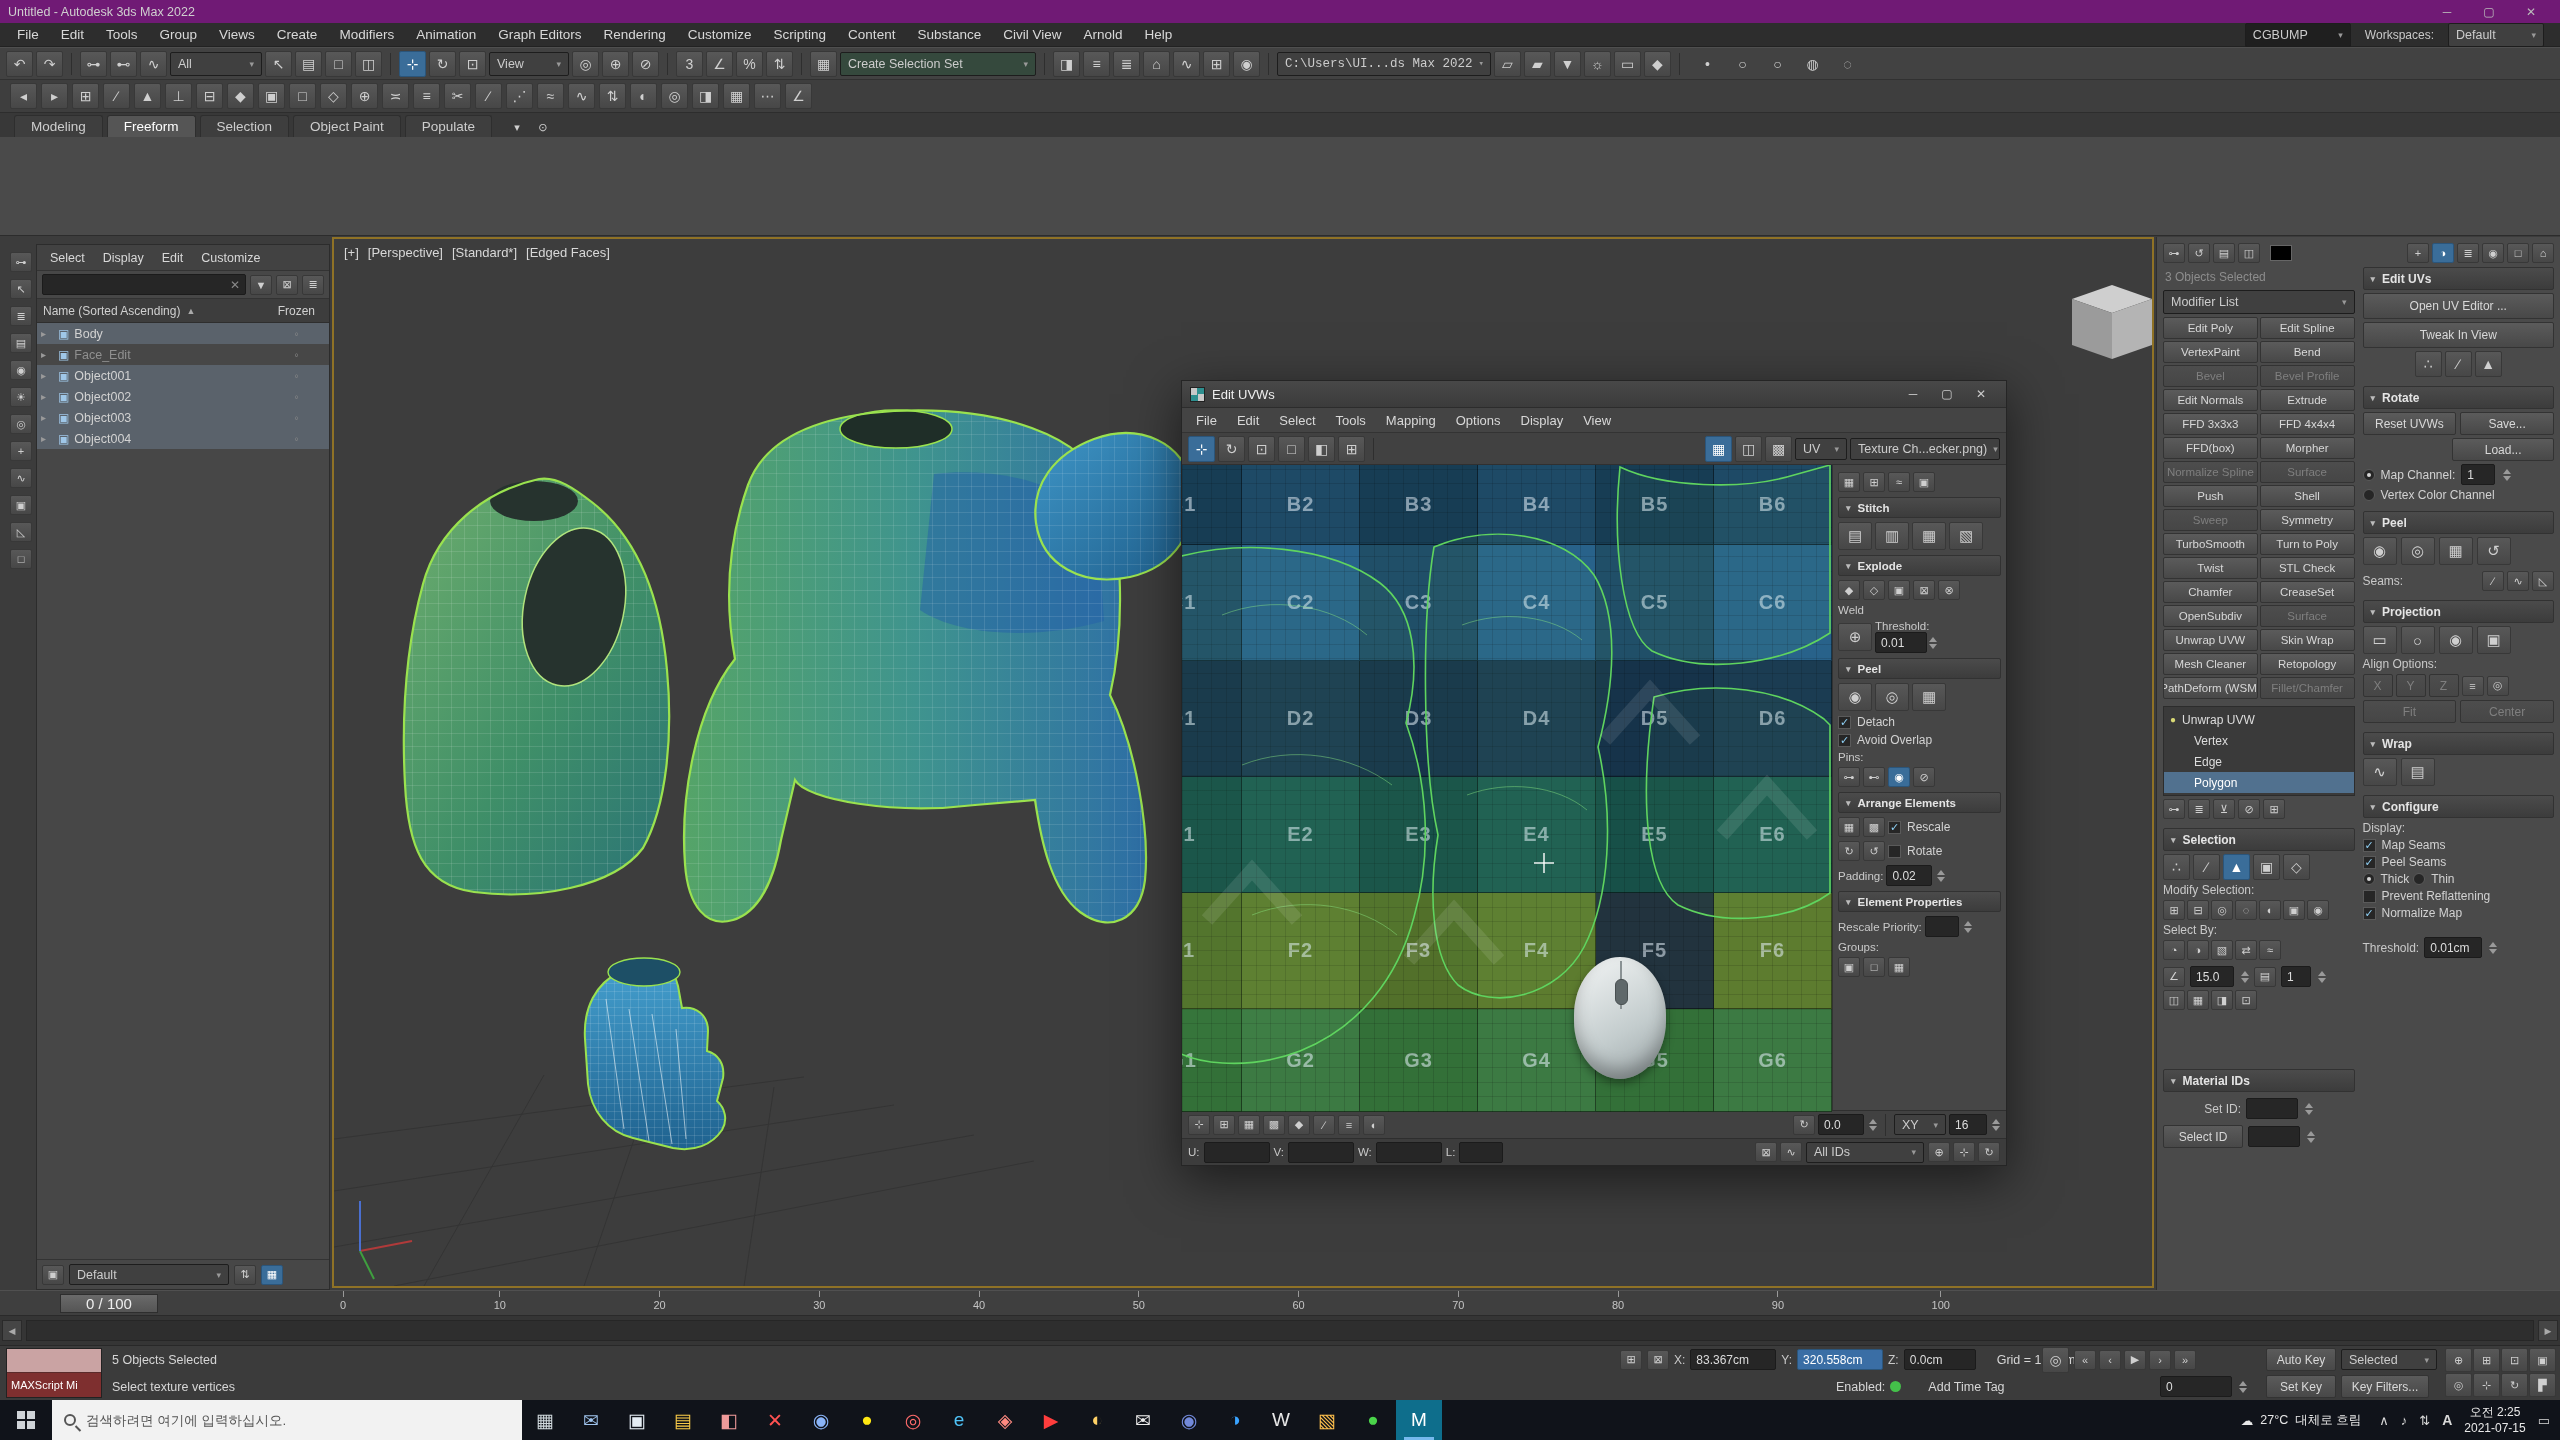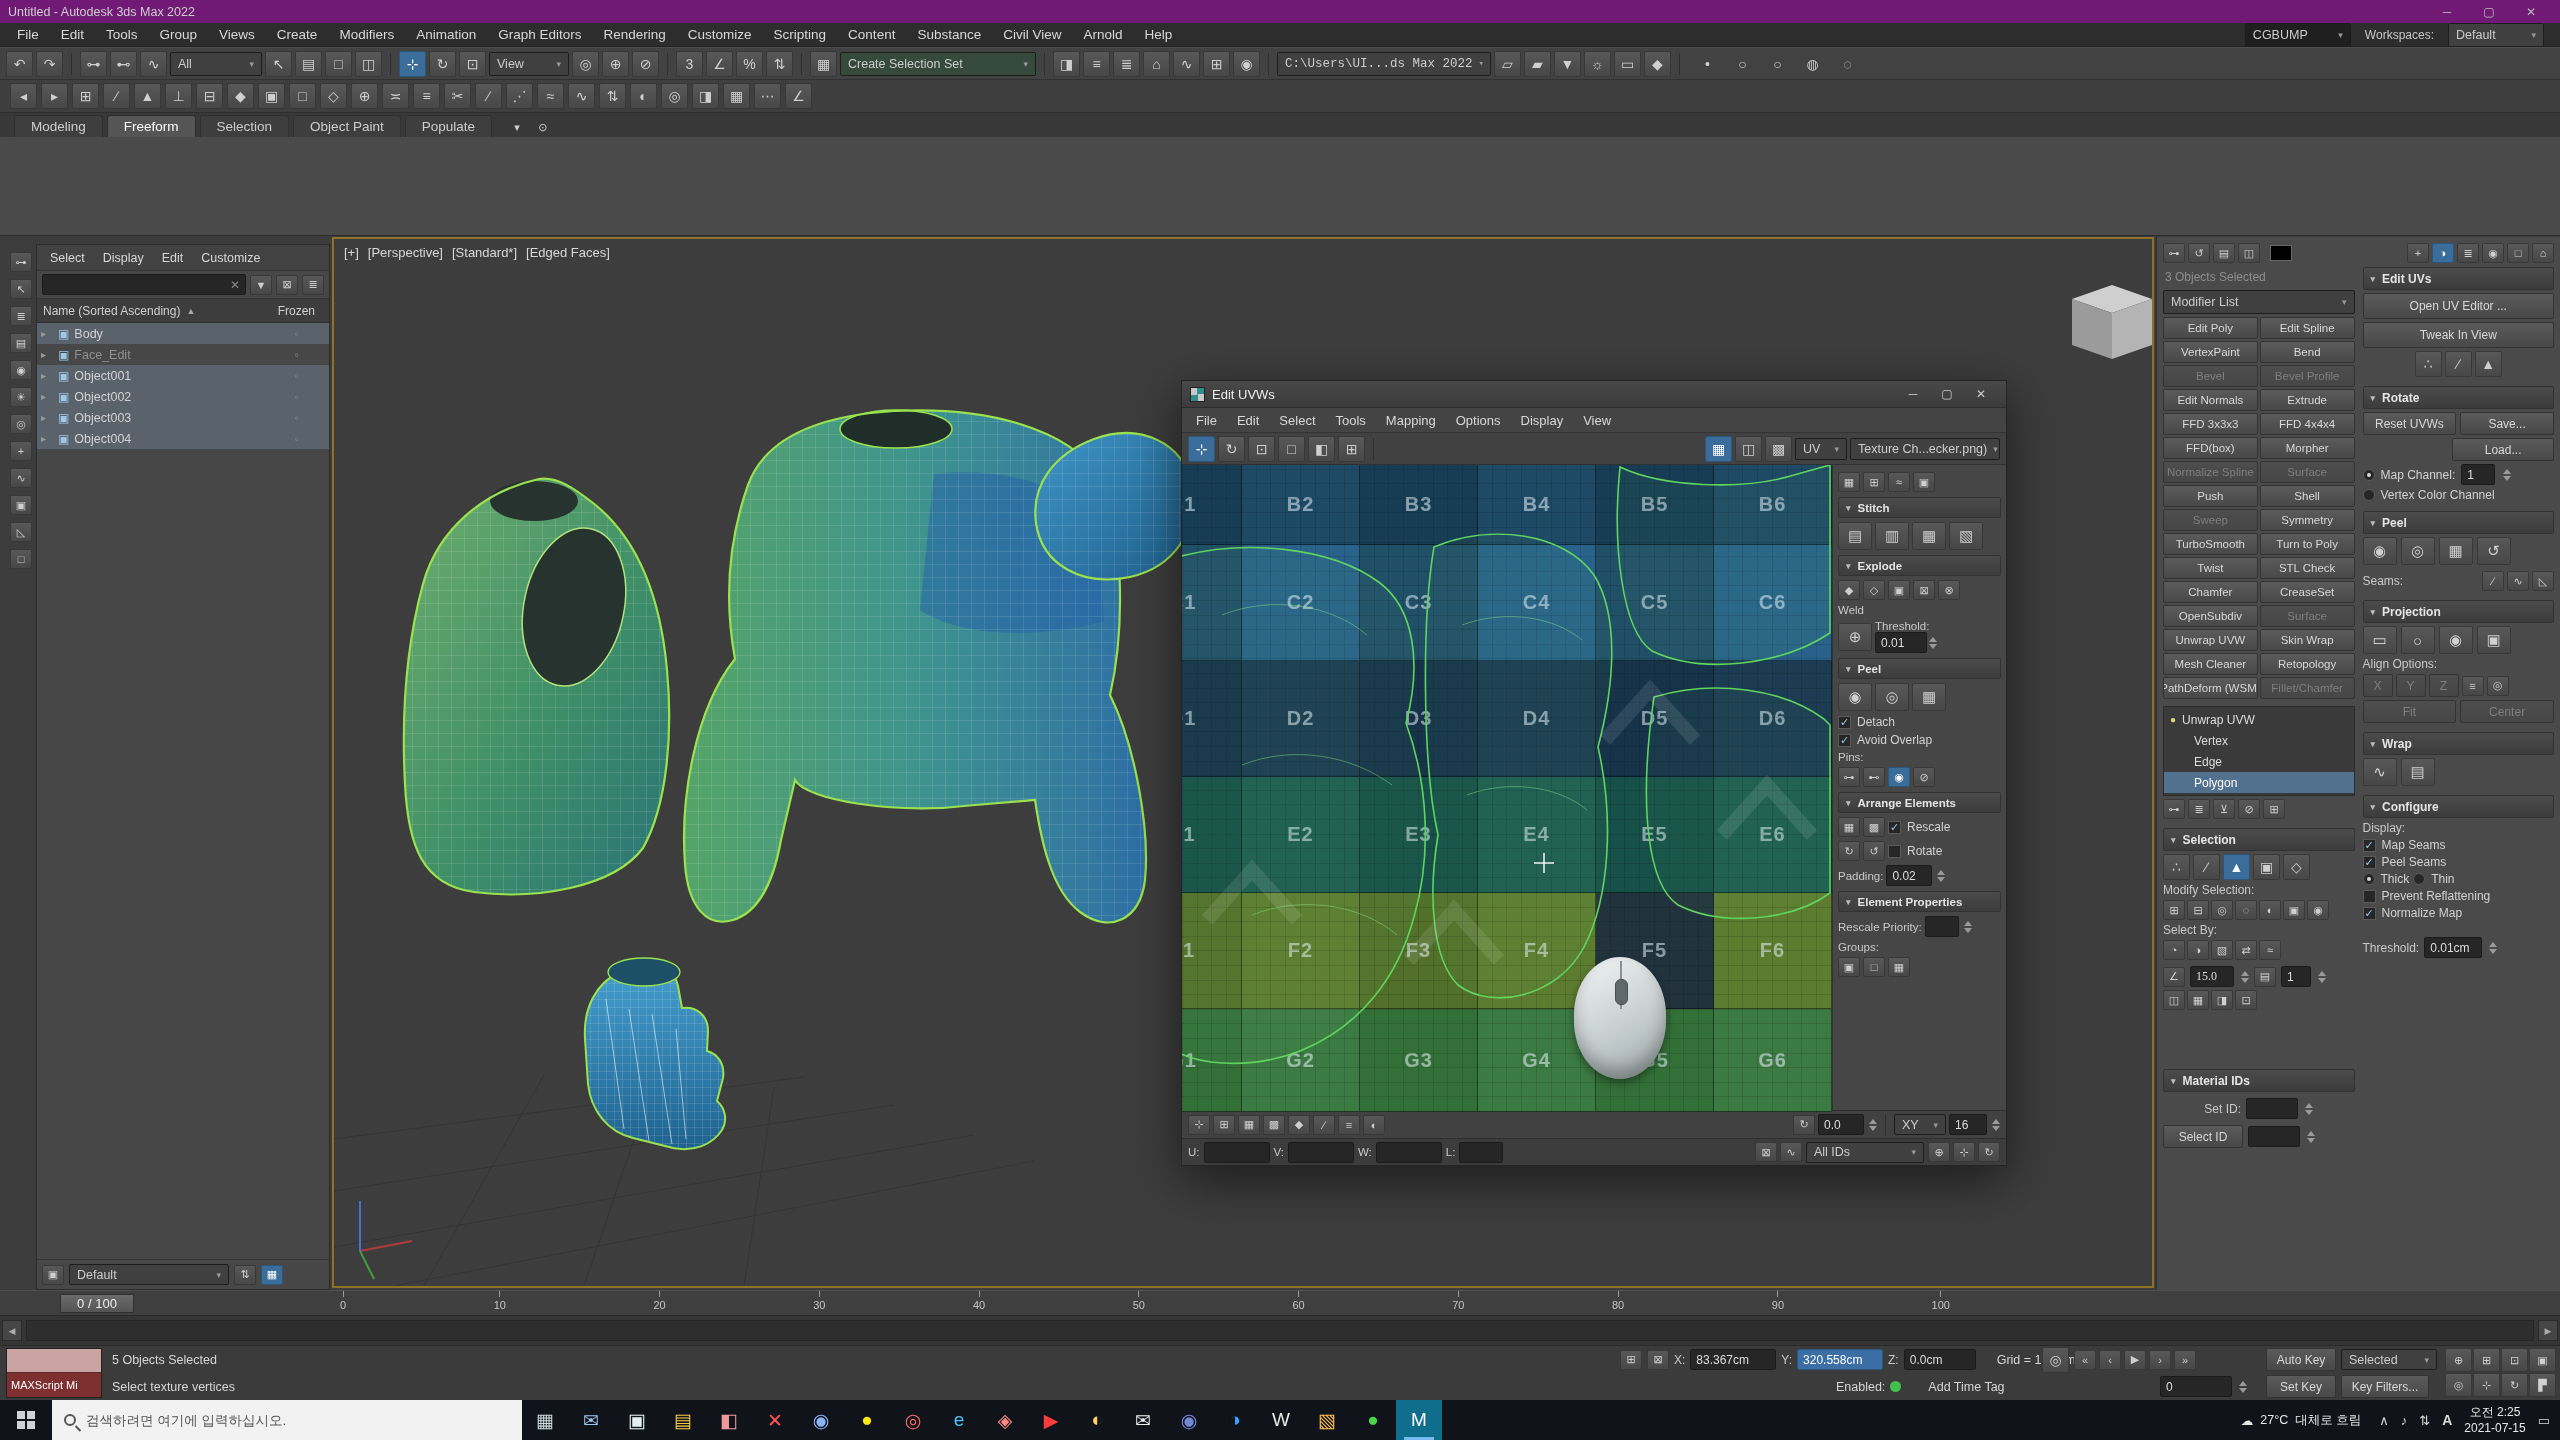--- a/index.html
+++ b/index.html
@@ -101,21 +101,21 @@
 .mod-grid .btn{height:22px;font-size:11.5px;padding:0 3px;}
 .stack{background:#3a3a3a;border:1px solid #2c2c2c;margin-top:4px;padding:2px 0;}
 .stk-row{display:flex;align-items:center;height:21px;padding:0 6px;font-size:12px;gap:6px;color:#ddd;}
 .stk-row.sub{padding-left:30px;}
 .stk-row.selected{background:#51718f;color:#fff;}
 .bulb{color:#d8d875;font-size:10px;}
 .dim-note{color:#8d8d8d;font-size:12px;text-align:left;padding:3px 2px;}
 .cp-lblrow{display:flex;align-items:center;gap:5px;margin-top:3px;}
 
 #timeline{position:absolute;left:0;top:1290px;width:2560px;height:26px;background:#3f3f3f;border-top:1px solid #505050;border-bottom:1px solid #2a2a2a;}
-#tslider{position:absolute;left:60px;top:3px;width:74px;height:19px;background:linear-gradient(#6a6a6a,#555);border:1px solid #2e2e2e;border-radius:0;display:flex;align-items:center;justify-content:center;font-size:13px;color:#eee;}
+#tslider{position:absolute;left:60px;top:3px;width:98px;height:19px;background:linear-gradient(#6a6a6a,#555);border:1px solid #2e2e2e;border-radius:0;display:flex;align-items:center;justify-content:center;font-size:15px;color:#eee;}
 #ticks{position:absolute;left:340px;top:0;width:1610px;height:26px;display:flex;justify-content:space-between;}
 .tick{display:flex;flex-direction:column;align-items:center;font-size:11px;color:#c4c4c4;}
 .tick i{width:1px;height:6px;background:#9a9a9a;display:block;}
 .tick em{font-style:normal;margin-top:2px;}
 #trackbar{position:absolute;left:0;top:1316px;width:2560px;height:30px;background:#353535;border-bottom:1px solid #282828;}
 #trackbar .inner{position:absolute;left:26px;right:26px;top:4px;bottom:4px;background:#2e2e2e;border:1px solid #262626;}
 #trackbar .tbarrow{position:absolute;top:4px;width:20px;bottom:4px;background:#454545;border:1px solid #2a2a2a;display:flex;align-items:center;justify-content:center;font-size:9px;color:#aaa;}
 #statusrows{position:absolute;left:0;top:1346px;width:2560px;height:54px;background:#3b3b3b;}
 .srow{position:absolute;left:0;width:2560px;height:27px;}
 .cl{position:absolute;display:flex;align-items:center;gap:5px;height:27px;}
@@ -953,21 +953,21 @@
       <div class="lbl">Select By:</div>
       <div class="row" style="gap:2px;">
           <span class="ic sm">◔</span>
           <span class="ic sm">◑</span>
           <span class="ic sm">▧</span>
           <span class="ic sm">⇄</span>
           <span class="ic sm">≈</span>
         </div>
       <div class="cp-lblrow">
         <span class="ic sm">∠</span>
-        <span class="fld" style="width:44px;font-family:Liberation Serif, serif;">15.0</span>
+        <span class="fld" style="width:44px;">15.0</span>
         <span class="spin">
             <i class="up"></i>
             <i class="dn"></i>
           </span>
         <span class="ic sm">▤</span>
         <span class="fld" style="width:30px;">1</span>
         <span class="spin">
             <i class="up"></i>
             <i class="dn"></i>
           </span>

